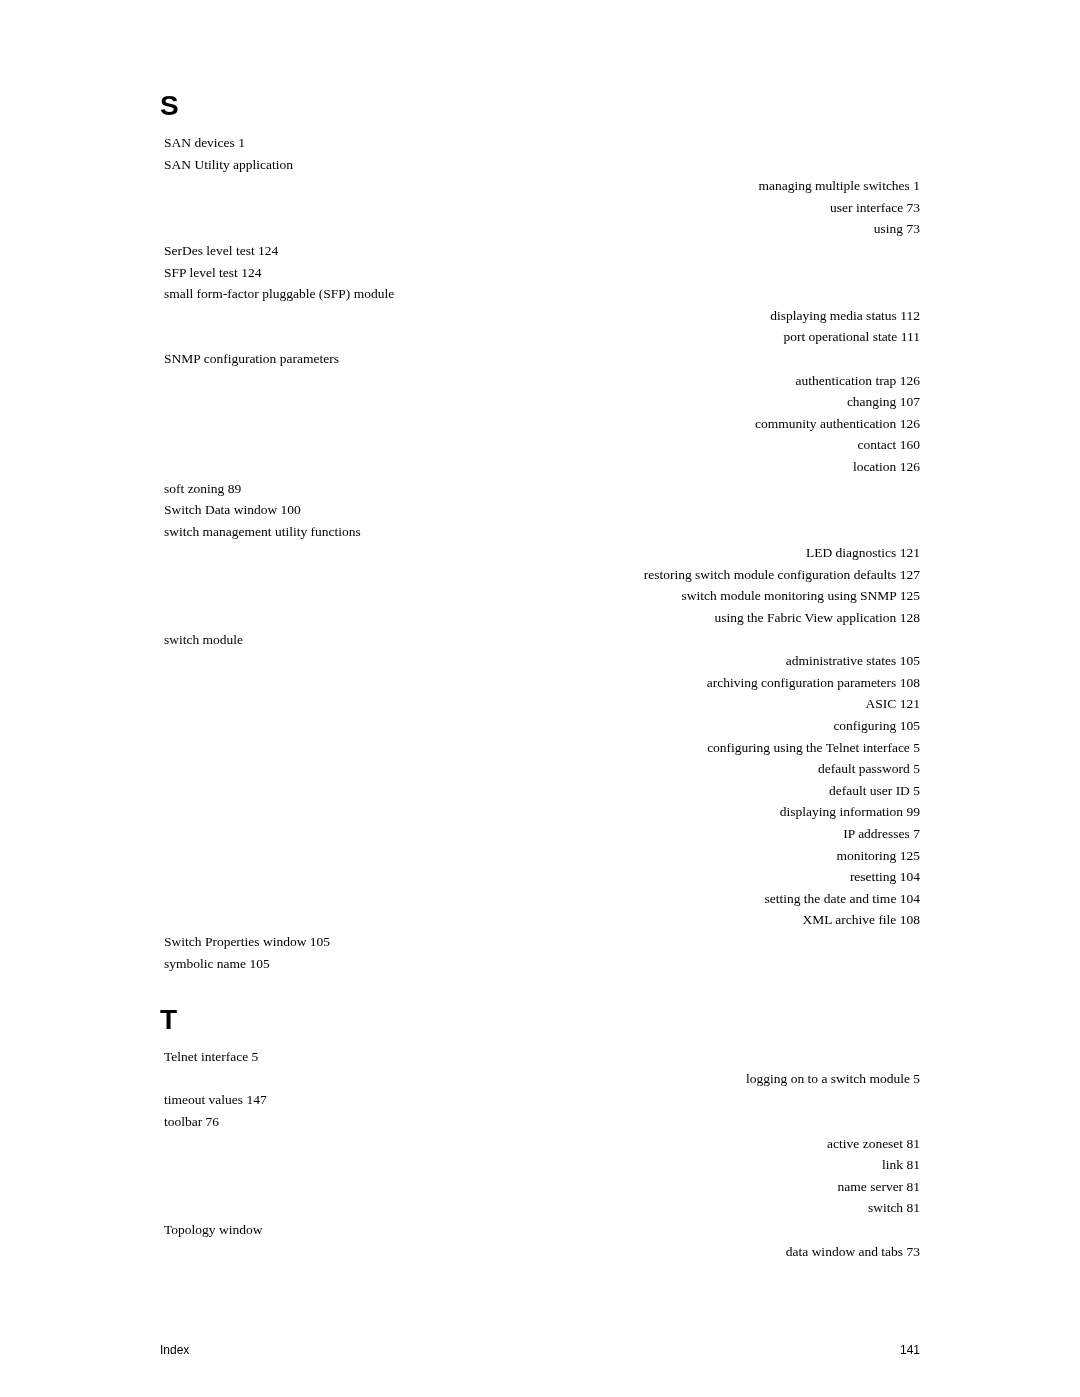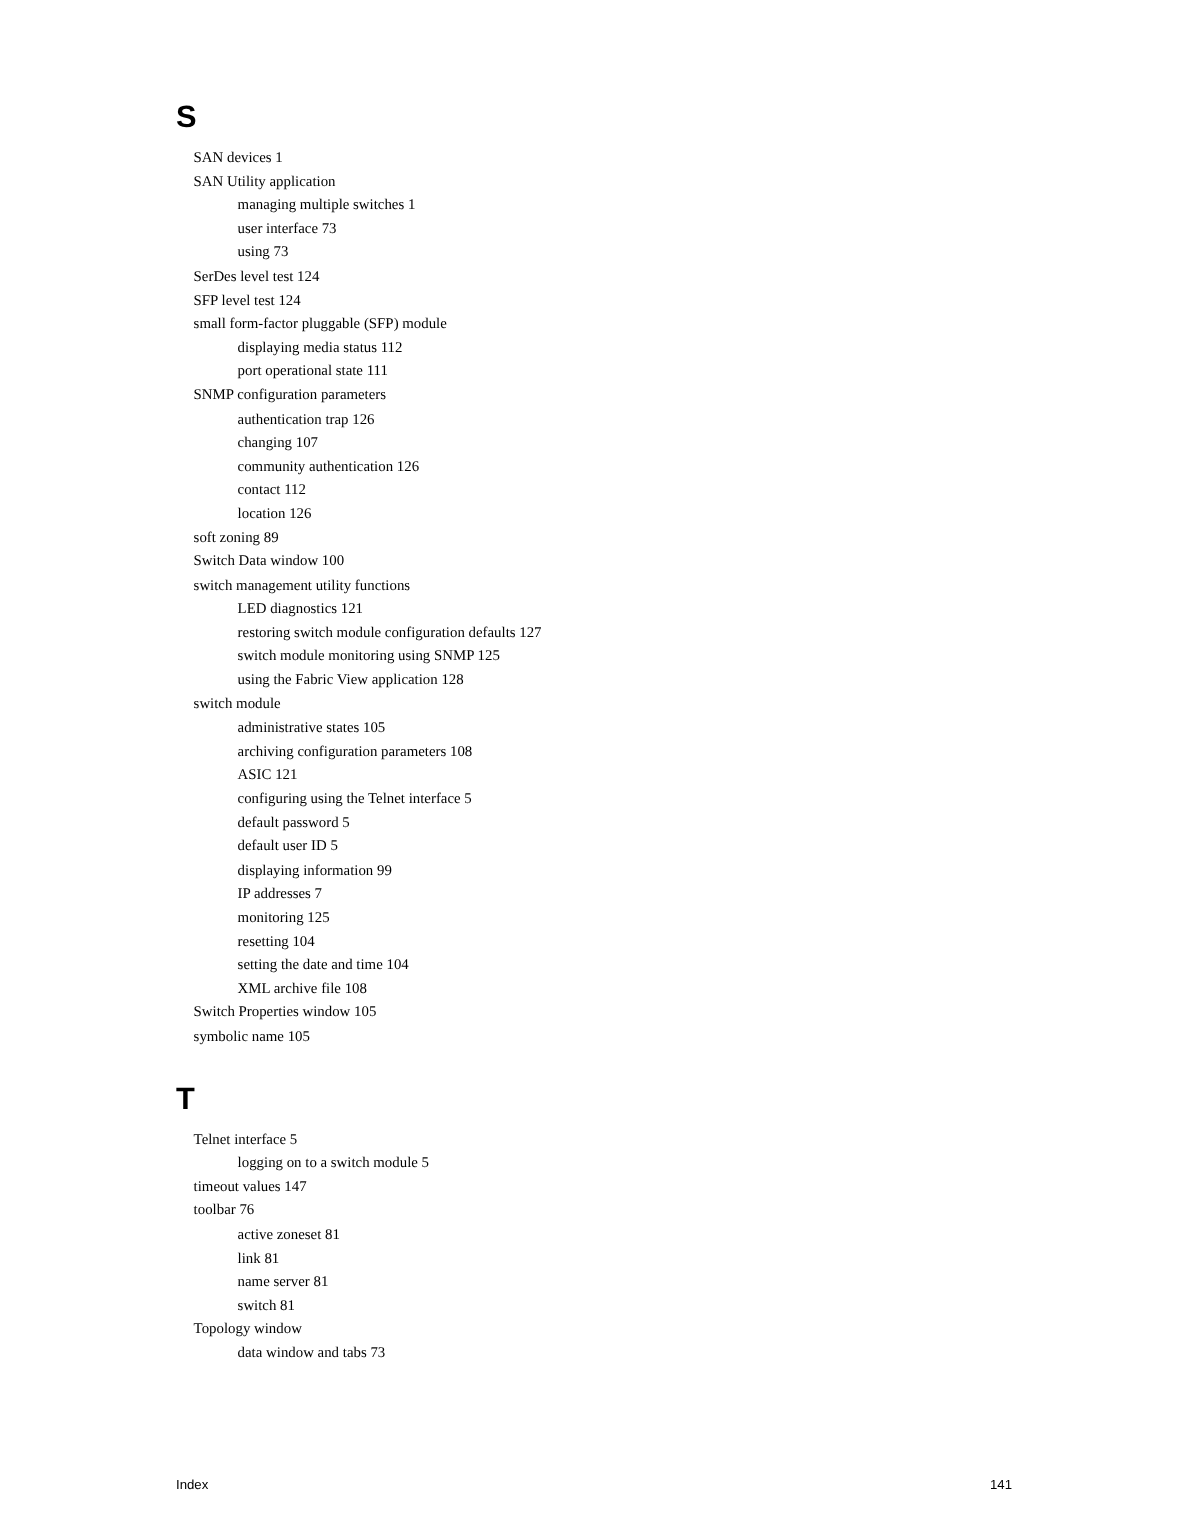--- a/index.html
+++ b/index.html
@@ -33,25 +33,26 @@
       margin-bottom: 10px;
       margin-top: 10px;
     }
 
     .index-entry {
       line-height: 1.6;
       font-size: 13.5px;
     }
 
     .index-entry.level0 {
-      margin-left: 16px;
+      margin-left: 4px;
     }
 
     .index-entry.level1 {
       margin-left: 56px;
+      text-align: right;
     }
 
     .section-block {
       margin-bottom: 20px;
     }
 
     .t-section {
       margin-top: 30px;
     }
 
@@ -90,33 +91,34 @@
         <div class="index-entry level1">using 73</div>
         <div class="index-entry level0">SerDes level test 124</div>
         <div class="index-entry level0">SFP level test 124</div>
         <div class="index-entry level0">small form-factor pluggable (SFP) module</div>
         <div class="index-entry level1">displaying media status 112</div>
         <div class="index-entry level1">port operational state 111</div>
         <div class="index-entry level0">SNMP configuration parameters</div>
         <div class="index-entry level1">authentication trap 126</div>
         <div class="index-entry level1">changing 107</div>
         <div class="index-entry level1">community authentication 126</div>
-        <div class="index-entry level1">contact 112</div>
+        <div class="index-entry level1">contact 160</div>
         <div class="index-entry level1">location 126</div>
         <div class="index-entry level0">soft zoning 89</div>
         <div class="index-entry level0">Switch Data window 100</div>
         <div class="index-entry level0">switch management utility functions</div>
         <div class="index-entry level1">LED diagnostics 121</div>
         <div class="index-entry level1">restoring switch module configuration defaults 127</div>
         <div class="index-entry level1">switch module monitoring using SNMP 125</div>
         <div class="index-entry level1">using the Fabric View application 128</div>
         <div class="index-entry level0">switch module</div>
         <div class="index-entry level1">administrative states 105</div>
         <div class="index-entry level1">archiving configuration parameters 108</div>
         <div class="index-entry level1">ASIC 121</div>
+        <div class="index-entry level1">configuring 105</div>
         <div class="index-entry level1">configuring using the Telnet interface 5</div>
         <div class="index-entry level1">default password 5</div>
         <div class="index-entry level1">default user ID 5</div>
         <div class="index-entry level1">displaying information 99</div>
         <div class="index-entry level1">IP addresses 7</div>
         <div class="index-entry level1">monitoring 125</div>
         <div class="index-entry level1">resetting 104</div>
         <div class="index-entry level1">setting the date and time 104</div>
         <div class="index-entry level1">XML archive file 108</div>
         <div class="index-entry level0">Switch Properties window 105</div>

